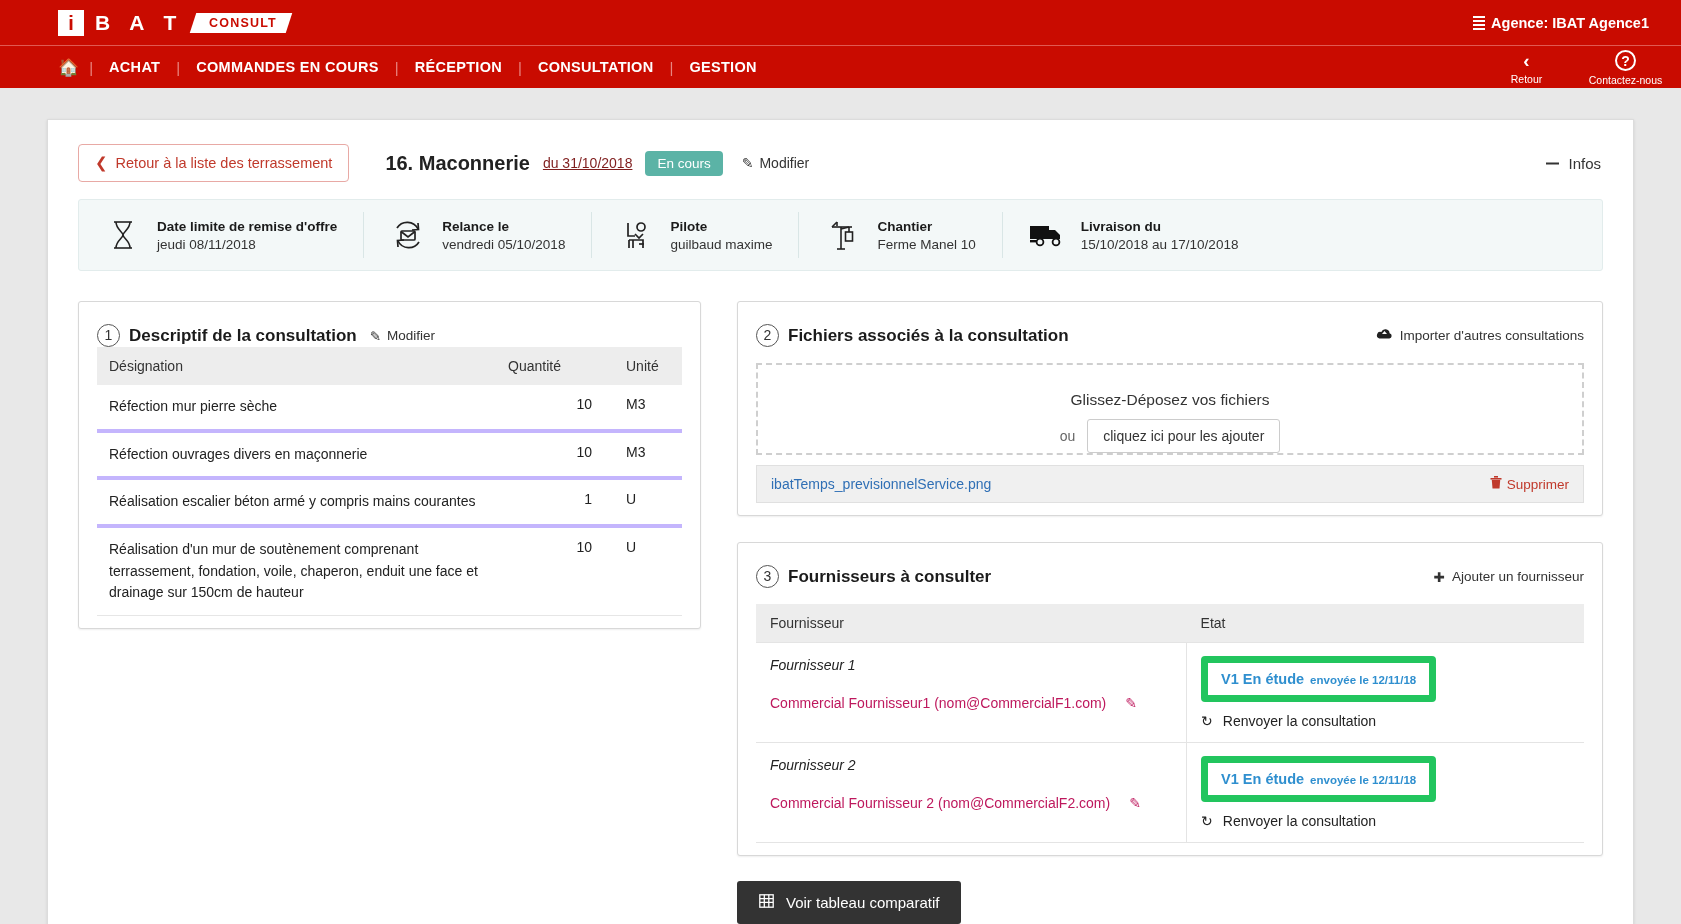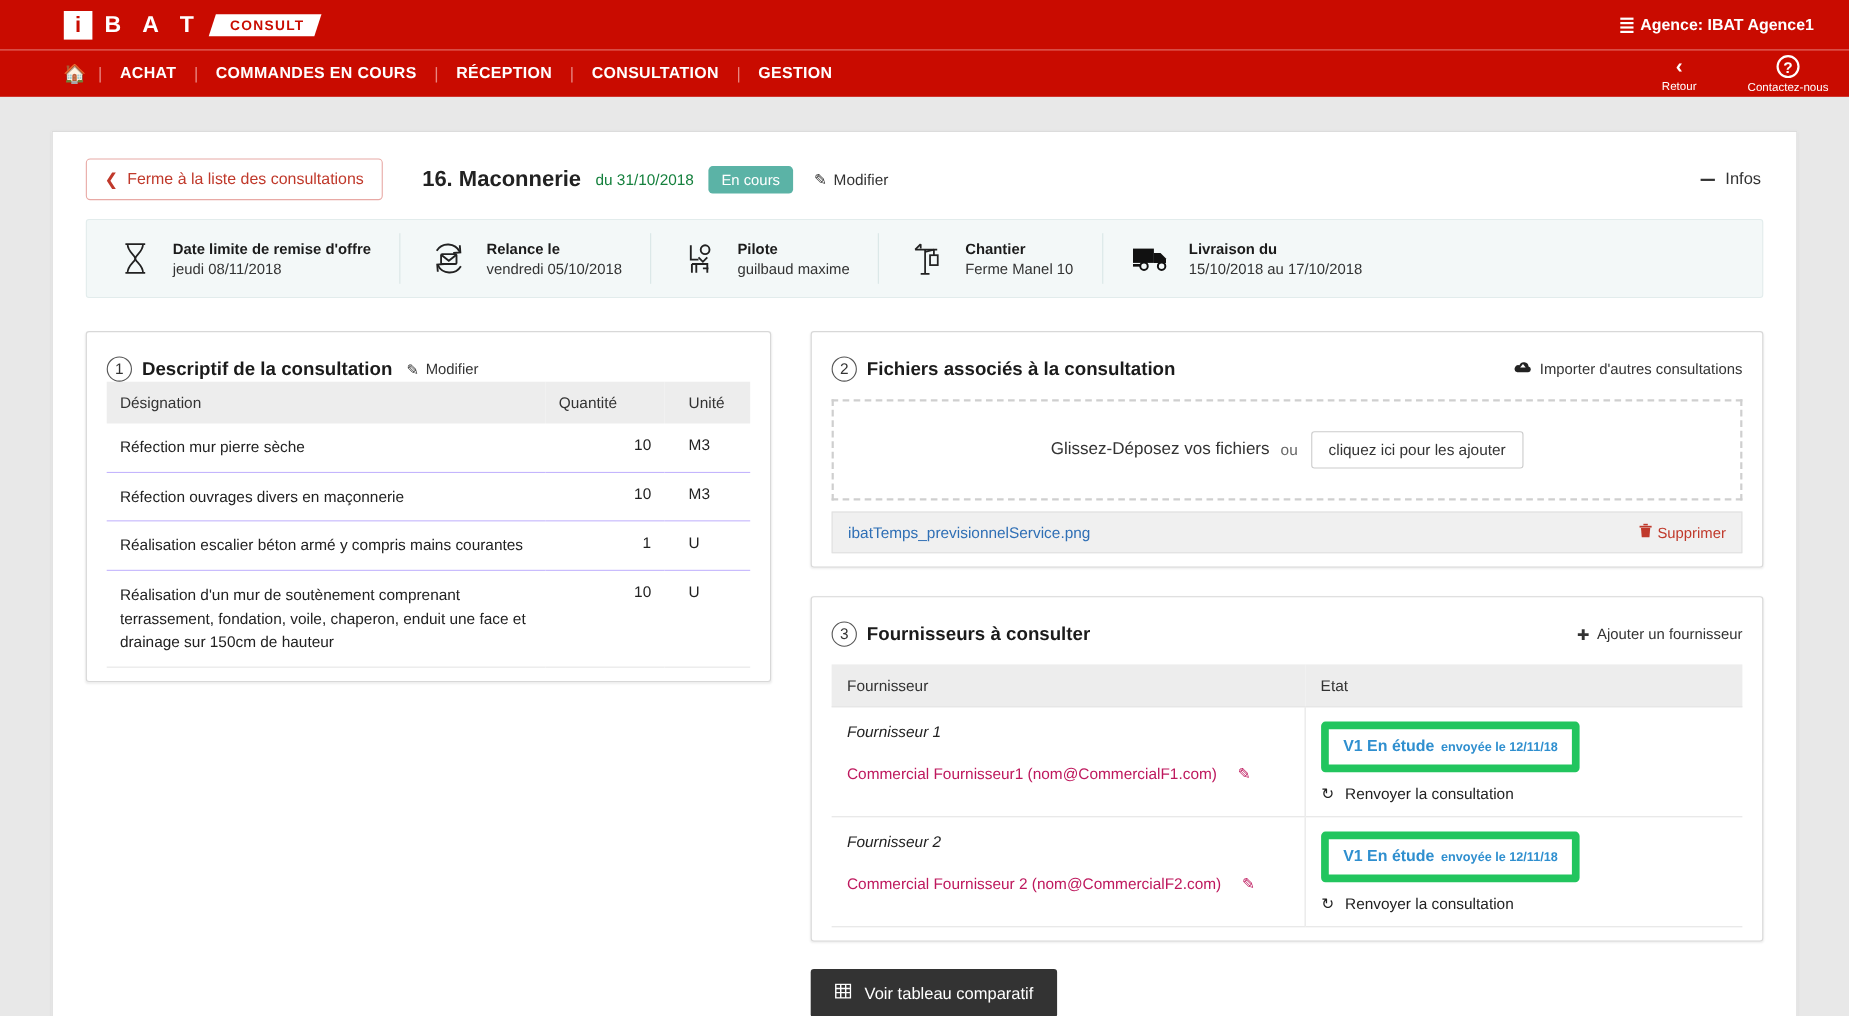--- a/index.html
+++ b/index.html
@@ -97,21 +97,21 @@
 
   
   .head-row { display: flex; align-items: center; position: relative; }
   .btn-back {
     border: 1px solid #e8a9a5; border-radius: 4px; background: #fff;
     color: #c0392b; font-size: 14.5px; padding: 9px 16px;
     display: flex; align-items: center; gap: 8px; cursor: pointer;
   }
   .btn-back .chev { font-size: 15px; }
   .doc-title { font-size: 20px; font-weight: bold; color: #222; margin-left: 36px; }
-  .doc-date { font-size: 14px; color: #15803d; margin-left: 13px; }
+  .doc-date { font-size: 14px; color: #7f1d1d; margin-left: 13px; text-decoration: underline; }
   .badge-status {
     margin-left: 13px; background: #5bb3a6; color: #fff;
     font-size: 13.5px; padding: 5px 12px; border-radius: 4px;
   }
   .link-modify {
     margin-left: 19px; font-size: 14px; color: #333;
     display: flex; align-items: center; gap: 6px; cursor: pointer;
   }
   .infos-toggle {
     position: absolute; right: 2px; top: 50%; transform: translateY(-50%);
@@ -167,34 +167,34 @@
   }
 
   
   table.grid { width: 100%; border-collapse: collapse; }
   table.grid th {
     background: #ededed; text-align: left; font-weight: normal;
     font-size: 14px; color: #333; padding: 11px 12px;
   }
   table.grid td {
     font-size: 14px; color: #222; padding: 11px 12px;
-    border-bottom: 1px solid #c4b5fd; vertical-align: top;
+    border-bottom: 4px solid #c4b5fd; vertical-align: top;
   }
   table.grid tr:last-child td { border-bottom: 1px solid #e6e6e6; }
   .c-qty { text-align: right; width: 108px; white-space: nowrap; }
   .c-unit { width: 78px; padding-left: 22px !important; }
   th.c-unit { padding-left: 22px; }
   .desc-cell { line-height: 1.55; max-width: 420px; }
 
   
   .dropzone {
     margin-top: 16px;
     border: 2px dashed #cfcfcf;
     height: 92px;
-    display: flex; flex-direction: row; align-items: center; justify-content: center;
+    display: flex; flex-direction: column; align-items: center; justify-content: flex-end;
     gap: 10px;
   }
   .dz-title { font-size: 15.5px; color: #333; }
   .dz-row { display: flex; align-items: center; gap: 12px; }
   .dz-ou { font-size: 14px; color: #666; }
   .dz-btn {
     border: 1px solid #ccc; border-radius: 3px; background: #fff;
     font-size: 14px; color: #333; padding: 8px 15px; cursor: pointer;
   }
   .file-row {
@@ -294,21 +294,21 @@
     </div>
   </div>
 </div>
 
 <div class="page-wrap">
 <div class="card">
 
   <div class="head-row">
     <button class="btn-back">
       <span class="chev">❮</span>
-      <span>Ferme à la liste des consultations</span>
+      <span>Retour à la liste des terrassement</span>
     </button>
     <span class="doc-title">16. Maconnerie</span>
     <span class="doc-date">du 31/10/2018</span>
     <span class="badge-status">En cours</span>
     <span class="link-modify">
       <span>✎</span>
       <span>Modifier</span>
     </span>
     <span class="infos-toggle">
       <span class="minus"></span>

